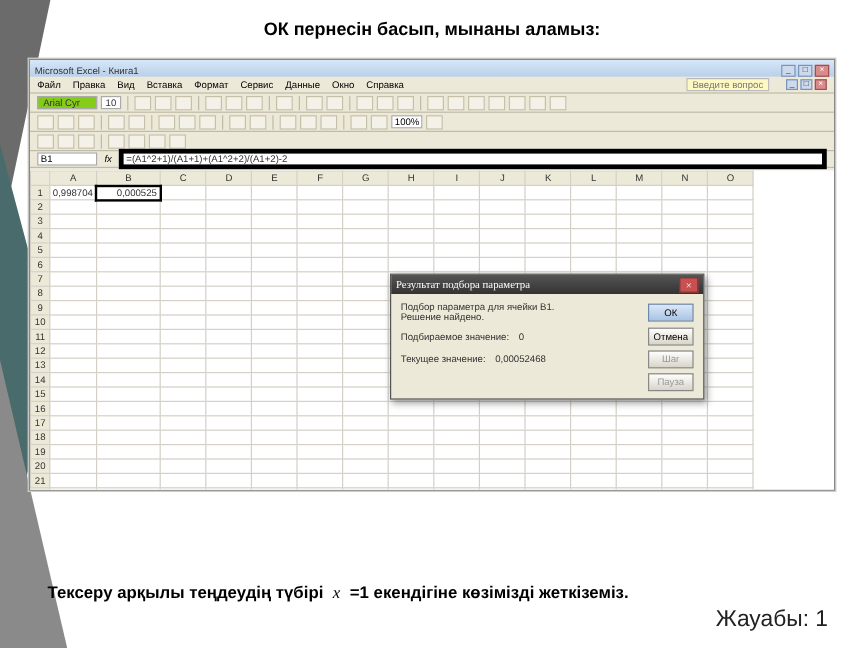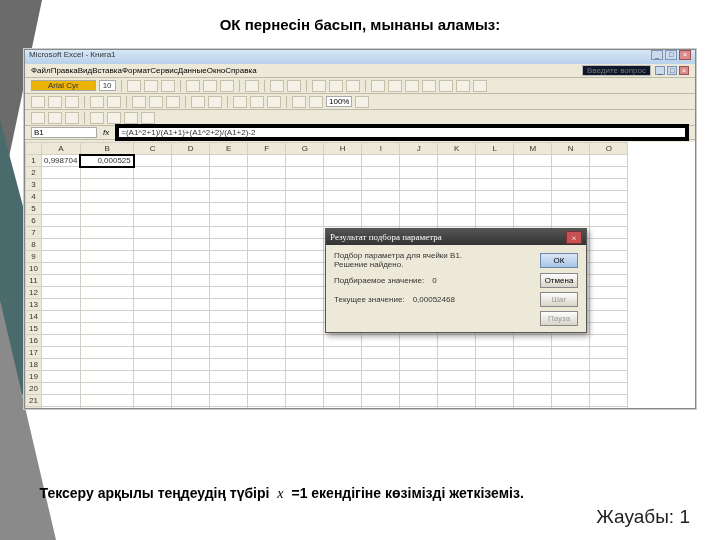--- a/index.html
+++ b/index.html
@@ -35,50 +35,51 @@
     background: #ece9d8;
     border: 1px solid #888;
     position: relative;
     font-size: 8px;
     box-shadow: 0 0 0 1px #ccc;
   }
   .titlebar {
     background: linear-gradient(#d6e7f7,#b8d0ea);
     height: 14px;
     display: flex;
-    align-items: flex-start;
+    align-items: flex-end;
     justify-content: space-between;
     padding: 0 4px;
     font-size: 8px;
     color: #333;
   }
   .winbtns { display:flex; gap:2px; }
   .winbtn {
     width: 12px; height: 10px;
     background: #cdd9ec;
     border: 1px solid #7a93b8;
     font-size: 7px; line-height: 8px; text-align: center;
     color:#334;
   }
   .winbtn.close { background:#d98b8b; border-color:#a05050; color:#fff;}
   .menubar {
     height: 14px;
     display: flex;
     align-items: center;
+    gap: 10px;
     padding: 0 6px;
     font-size: 8px;
     background: #ece9d8;
     border-bottom: 1px solid #c0bba8;
   }
   .menubar .ask {
     margin-left: auto;
     color: #777;
     border: 1px solid #bbb;
     padding: 0 4px;
-    background:#0f172a;
+    background:#fef9c3;
   }
   .minimenu { display:flex; gap:2px; margin-left:4px;}
   .minimenu .winbtn{width:10px;height:9px;}
   .toolbar {
     height: 16px;
     display: flex;
     align-items: center;
     gap: 3px;
     padding: 0 6px;
     border-bottom: 1px solid #c0bba8;
@@ -87,21 +88,21 @@
     width: 14px; height: 12px;
     background: #f4f2e8;
     border: 1px solid #c6c0a9;
   }
   .tsep { width:1px; height:12px; background:#c0bba8; margin:0 2px;}
   .toolbar span.txt{font-size:8px;color:#333;}
   .zoombox{border:1px solid #aaa;background:#fff;padding:0 2px;font-size:8px;}
   .namebox-row{
     height:14px;display:flex;align-items:center;gap:6px;padding:0 6px;border-bottom:1px solid #c0bba8;
   }
-  .namebox{width:66px;border:1px solid #aaa;background:#fff;padding:0 2px;font-size:8px;}
+  .namebox{width:50px;border:1px solid #aaa;background:#fff;padding:0 2px;font-size:8px;}
   .fx{font-style:italic;font-size:8px;}
   .formula{border:4px solid #000000;background:#fff;flex:1;padding:0 2px;font-size:8px;color:#333;}
   .grid-area{
     position:absolute;left:0;right:0;top:92px;bottom:0;background:#fff;overflow:hidden;
   }
   table.grid{border-collapse:collapse;font-size:8px;color:#333;}
   table.grid th,table.grid td{
     border:1px solid #d4d0c8;min-width:38px;height:12px;padding:0 2px;background:#fff;
   }
   table.grid th{background:#ece9d8;font-weight:normal;}
@@ -174,21 +175,21 @@
     <span>Справка</span>
     <span class="ask">Введите вопрос</span>
     <div class="minimenu">
       <div class="winbtn">_</div>
       <div class="winbtn">□</div>
       <div class="winbtn close">×</div>
     </div>
   </div>
 
   <div class="toolbar">
-    <span class="txt" style="border:1px solid #aaa;background:#eab308;padding:0 16px;min-width:50px;">Arial Cyr</span>
+    <span class="txt" style="border:1px solid #aaa;background:#84cc16;padding:0 4px;min-width:50px;">Arial Cyr</span>
     <span class="txt" style="border:1px solid #aaa;background:#fff;padding:0 3px;">10</span>
     <div class="tsep"></div>
     <div class="tbtn"></div>
     <div class="tbtn"></div>
     <div class="tbtn"></div>
     <div class="tsep"></div>
     <div class="tbtn"></div>
     <div class="tbtn"></div>
     <div class="tbtn"></div>
     <div class="tsep"></div>

